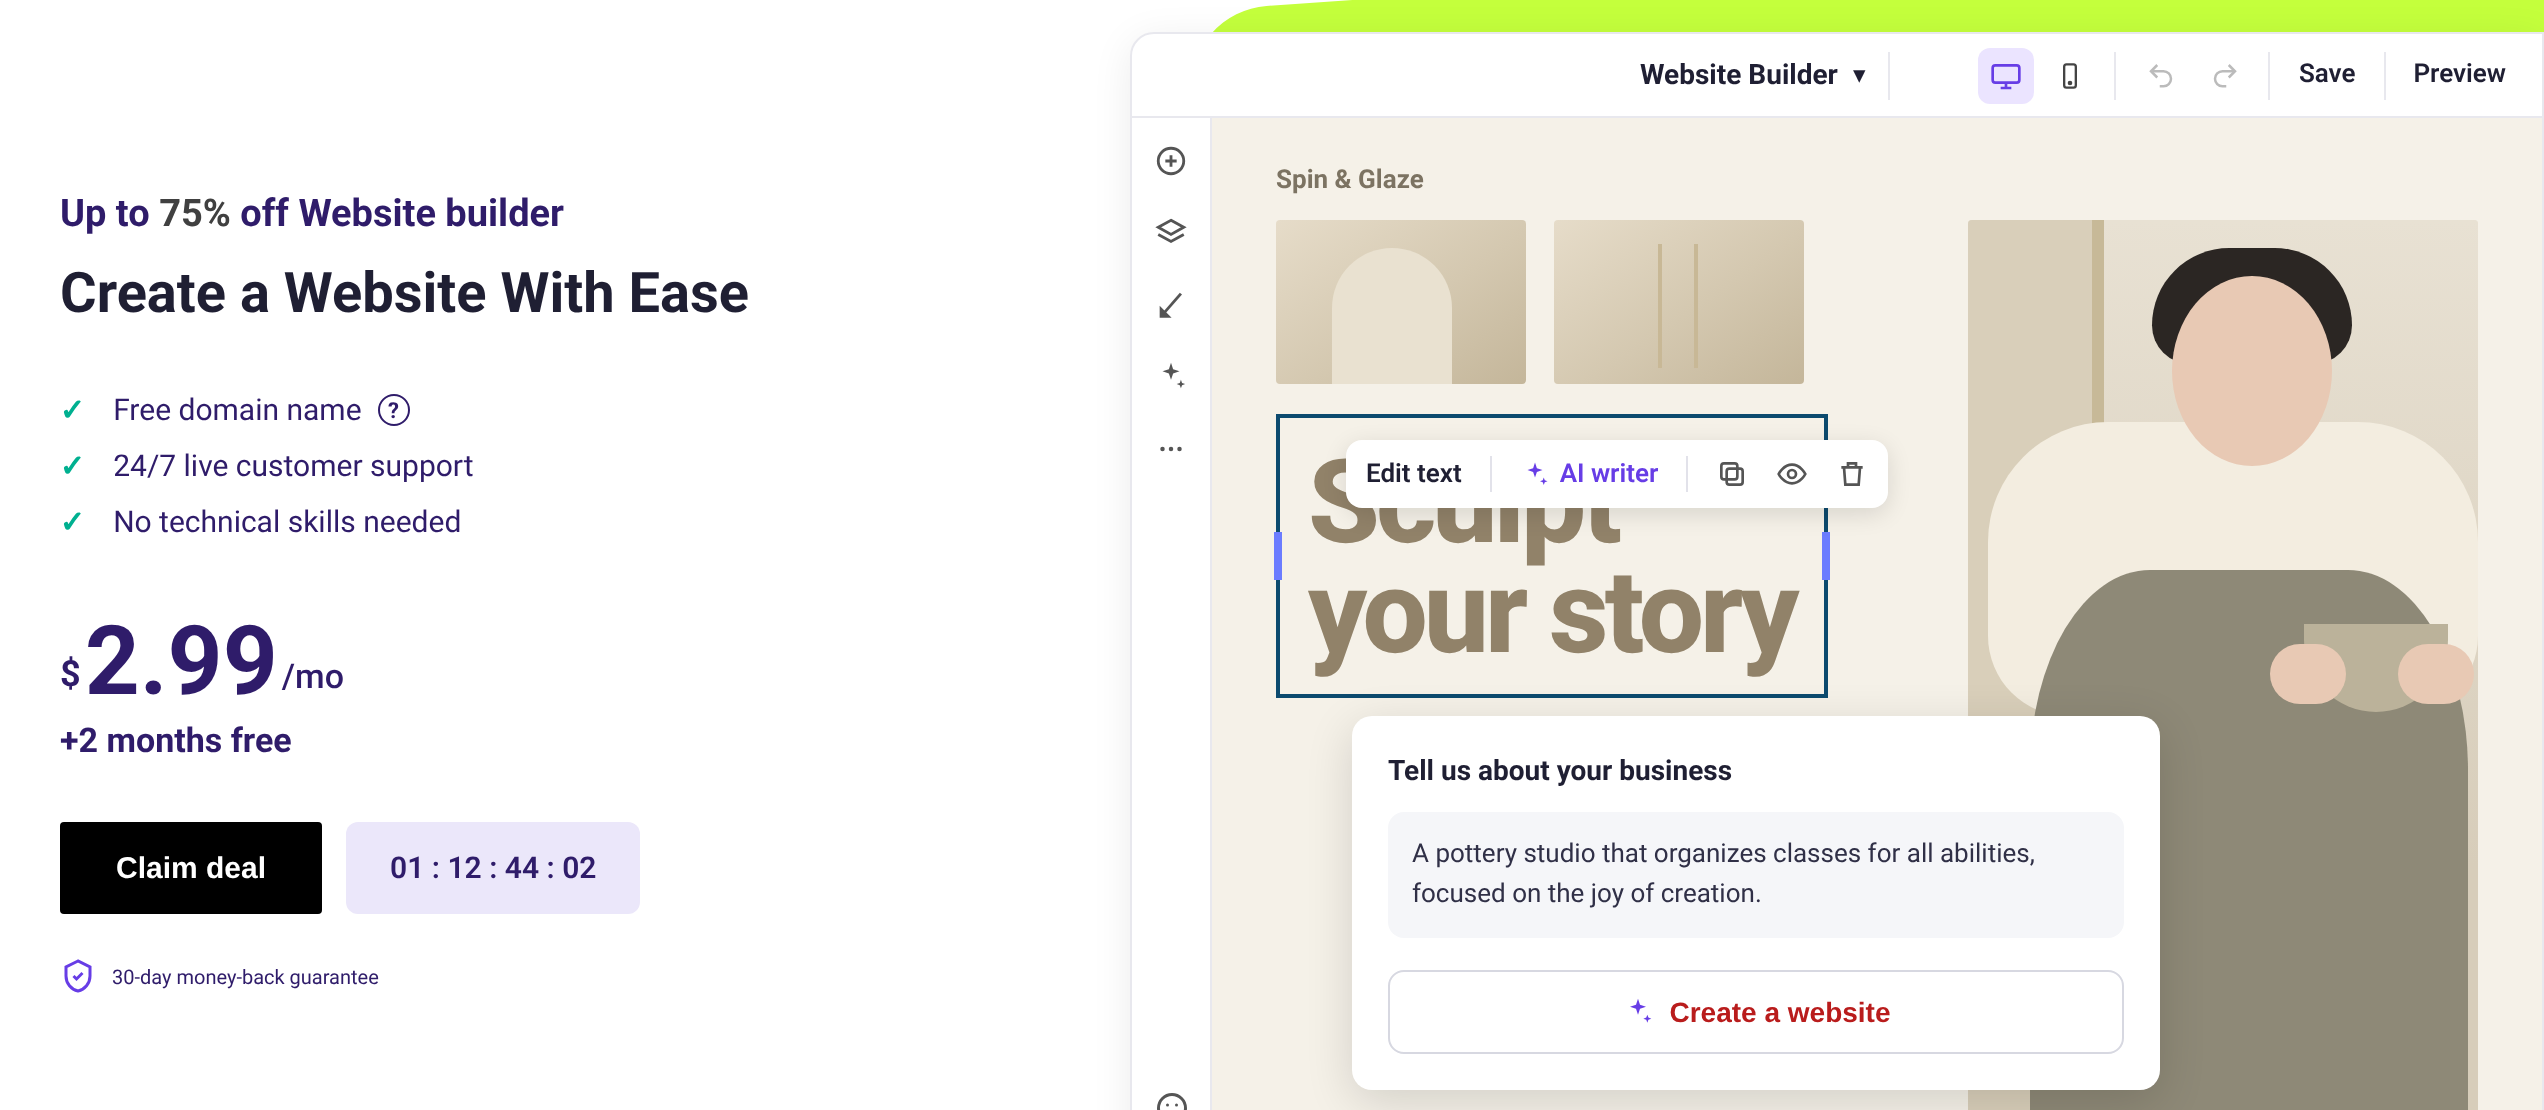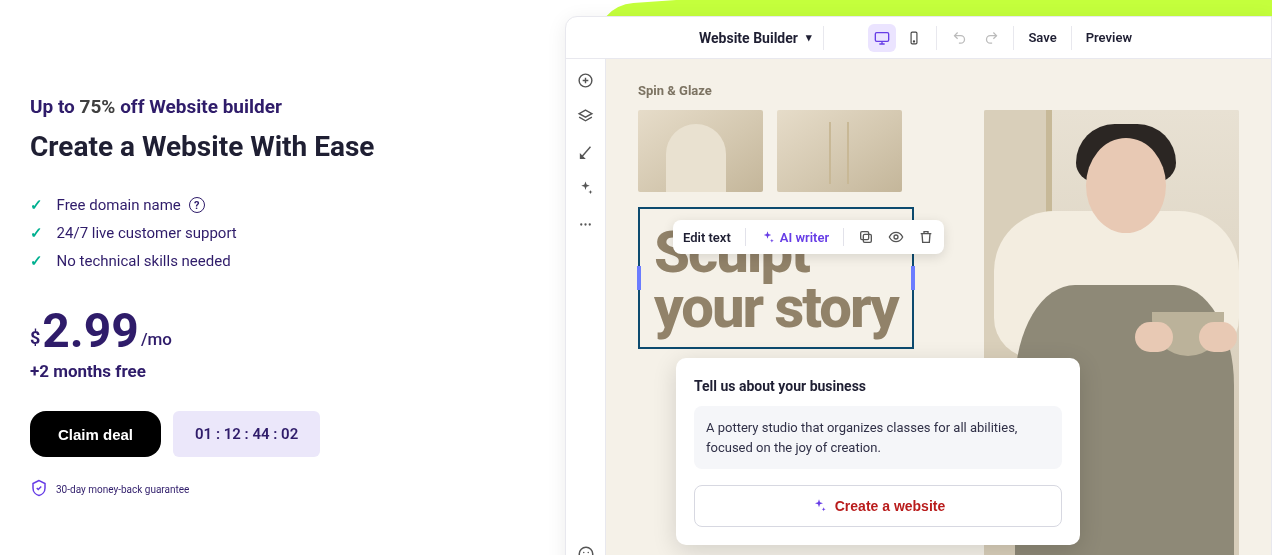--- a/index.html
+++ b/index.html
@@ -94,21 +94,21 @@
     }
     .cta-row {
       display: flex;
       gap: 12px;
       margin-bottom: 22px;
     }
     .btn-claim {
       background: #000;
       color: #fff;
       border: none;
-      border-radius: 16px;
+      border-radius: 2px;
       padding: 14px 28px;
       font-size: 15px;
       font-weight: 700;
       cursor: pointer;
     }
     .timer-box {
       background: #ebe7fa;
       border-radius: 6px;
       padding: 14px 22px;
       font-size: 15px;
@@ -155,21 +155,21 @@
       box-shadow: 0 4px 20px rgba(0,0,0,0.08);
       z-index: 1;
       overflow: hidden;
       border: 1px solid #e8e8ee;
     }
     .builder-topbar {
       height: 42px;
       border-bottom: 1px solid #e8e8ee;
       display: flex;
       align-items: center;
-      justify-content: center;
+      justify-content: flex-end;
       padding: 16px 12px;
     }
     .builder-left-top {
       display: flex;
       align-items: center;
       gap: 8px;
       font-size: 14px;
       font-weight: 700;
       color: #1f1f33;
     }

